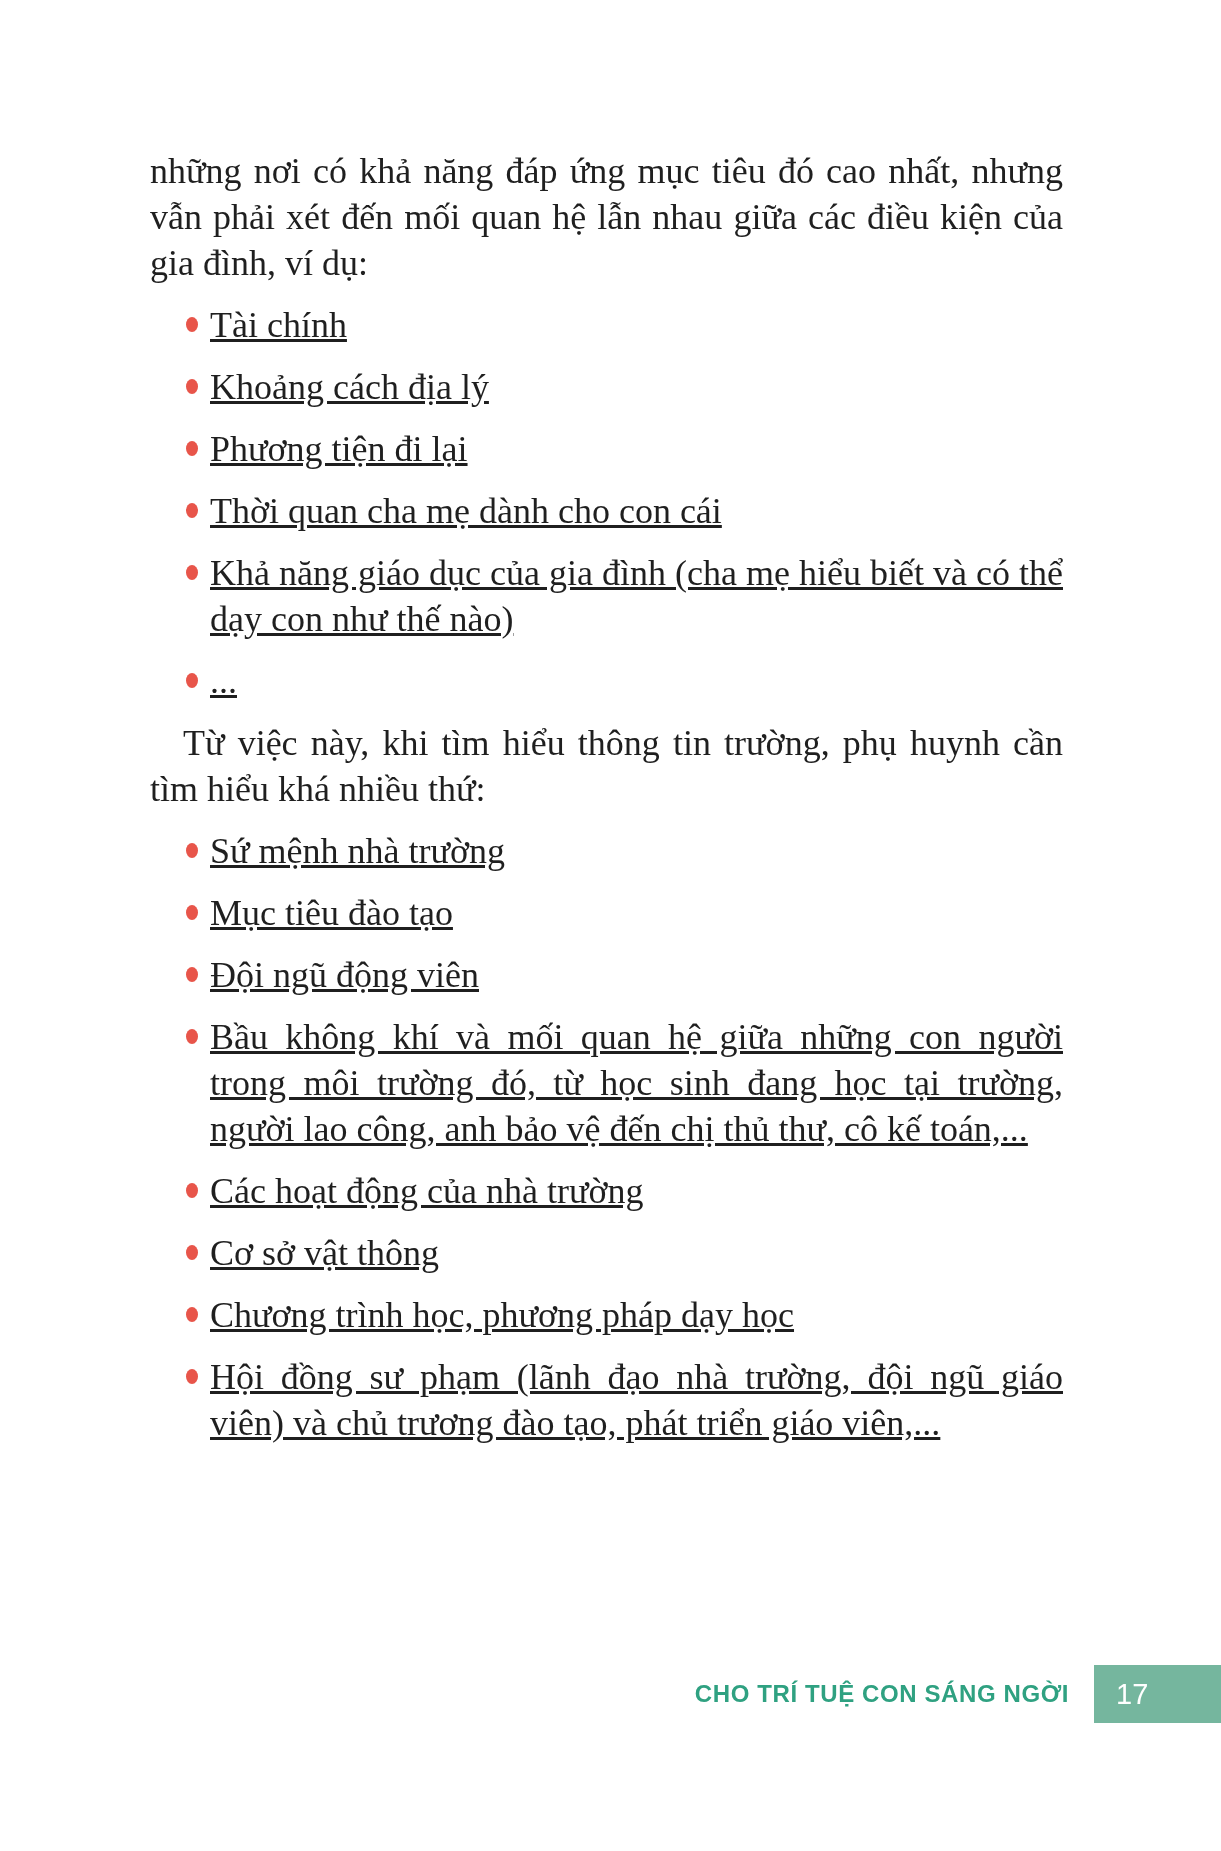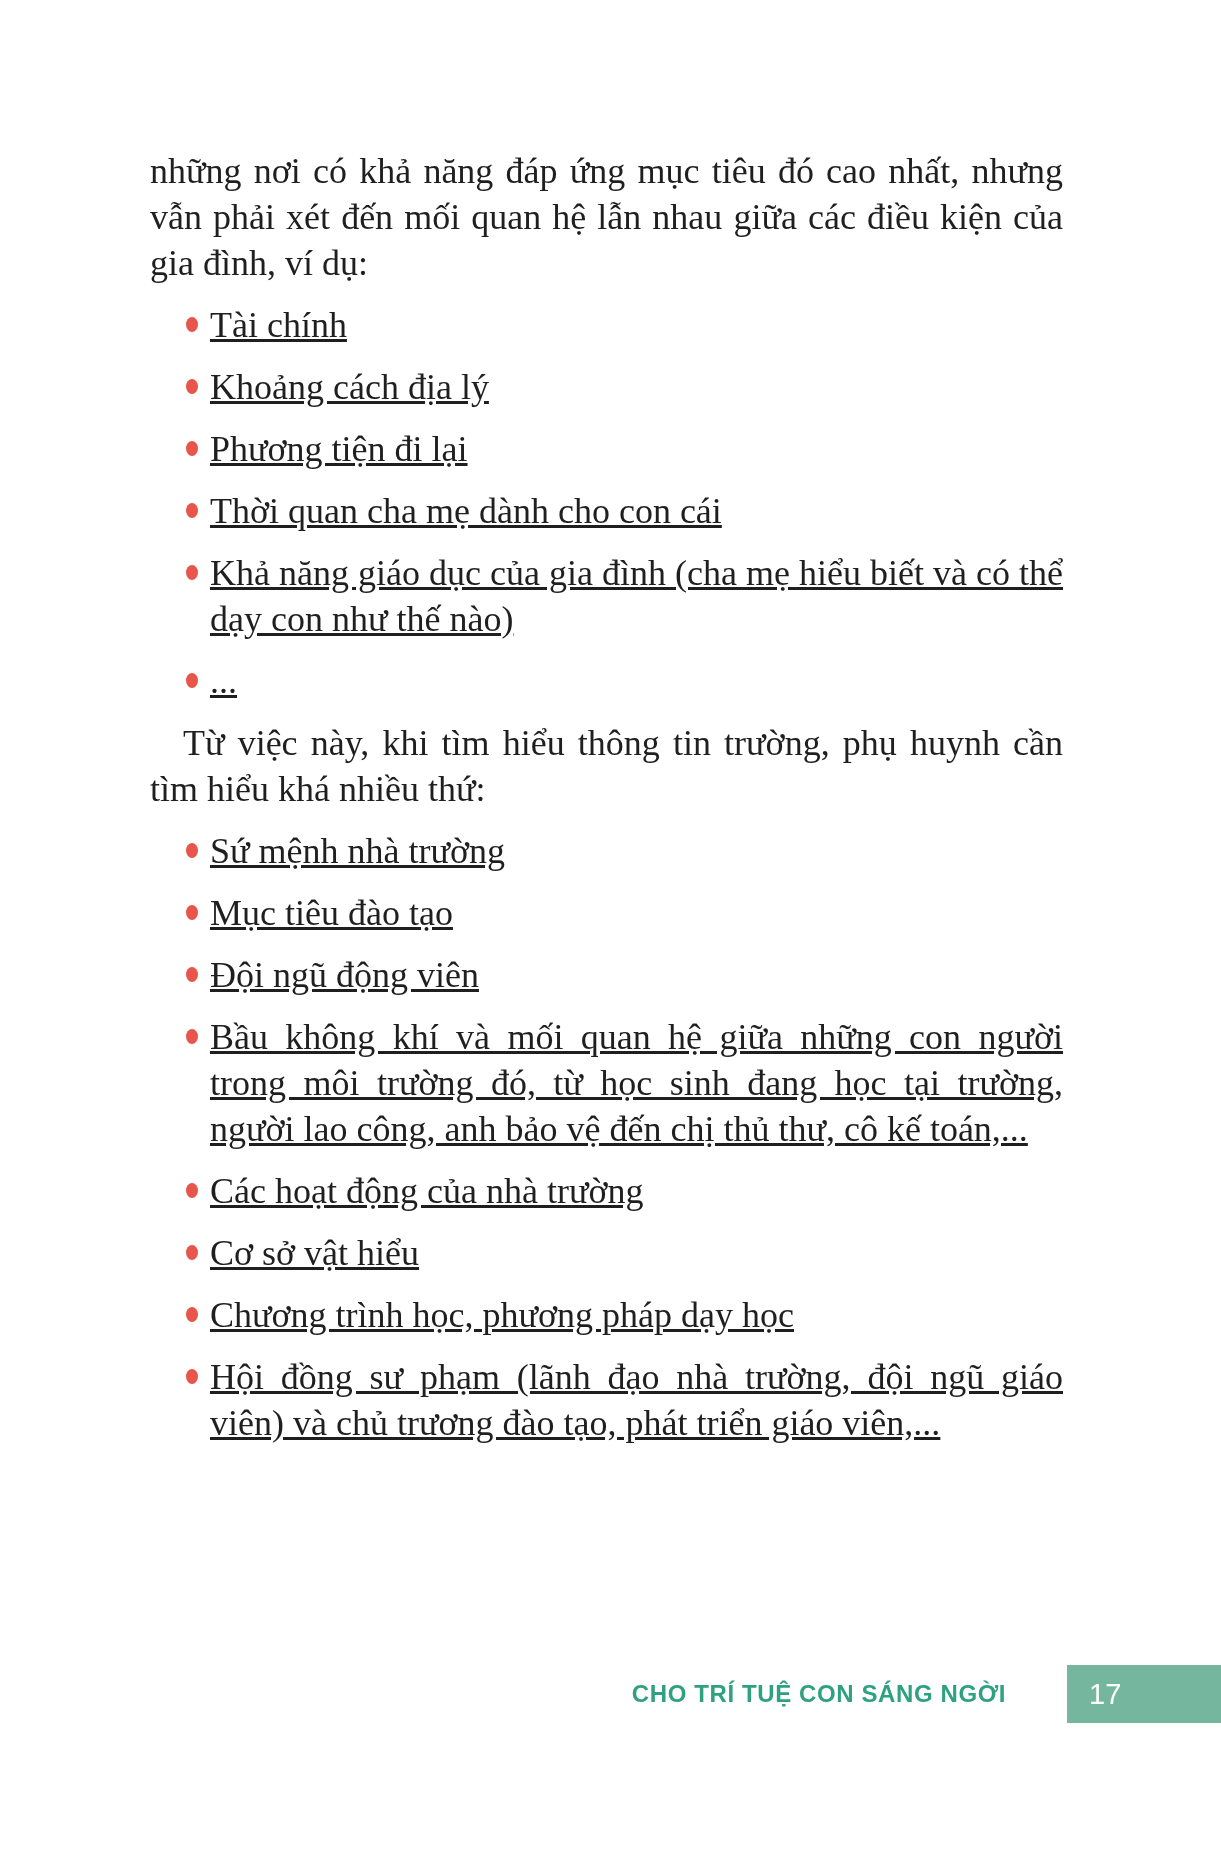--- a/index.html
+++ b/index.html
@@ -54,33 +54,32 @@
   }
   .footer {
     position: absolute;
     top: 1665px;
     left: 0;
     right: 0;
     height: 58px;
     display: flex;
     justify-content: flex-end;
     align-items: center;
-    gap: 36px;
   }
   .running-title {
     font-family: "Liberation Sans", sans-serif;
     font-weight: 700;
     font-size: 24px;
     letter-spacing: 0.6px;
     color: var(--footer-title-color, #2fa181);
     margin-right: 25px;
     white-space: nowrap;
   }
   .page-box {
-    width: 154px;
+    width: 127px;
     height: 58px;
     background: var(--page-box-color, #75b69e);
     display: flex;
     align-items: center;
     flex: 0 0 auto;
   }
   .page-box .page-num {
     font-family: "Liberation Sans", sans-serif;
     font-size: 29px;
     color: var(--page-number-color, #ffffff);
@@ -105,21 +104,21 @@
 
 
   <p class="indented">Từ việc này, khi tìm hiểu thông tin trường, phụ huynh cần tìm hiểu khá nhiều thứ:</p>
 
   <ul class="bullet-list">
       <li><span class="bullet"></span><span>Sứ mệnh nhà trường</span></li>
       <li><span class="bullet"></span><span>Mục tiêu đào tạo</span></li>
       <li><span class="bullet"></span><span>Đội ngũ động viên</span></li>
       <li><span class="bullet"></span><span>Bầu không khí và mối quan hệ giữa những con người trong môi trường đó, từ học sinh đang học tại trường, người lao công, anh bảo vệ đến chị thủ thư, cô kế toán,...</span></li>
       <li><span class="bullet"></span><span>Các hoạt động của nhà trường</span></li>
-      <li><span class="bullet"></span><span>Cơ sở vật hiểu</span></li>
+      <li><span class="bullet"></span><span>Cơ sở vật thông</span></li>
       <li><span class="bullet"></span><span>Chương trình học, phương pháp dạy học</span></li>
       <li><span class="bullet"></span><span>Hội đồng sư phạm (lãnh đạo nhà trường, đội ngũ giáo viên) và chủ trương đào tạo, phát triển giáo viên,...</span></li>
     </ul>
 
 </div>
 
 <div class="footer">
   <span class="running-title">CHO TRÍ TUỆ CON SÁNG NGỜI</span>
   <div class="page-box">
     <span class="page-num">17</span>

